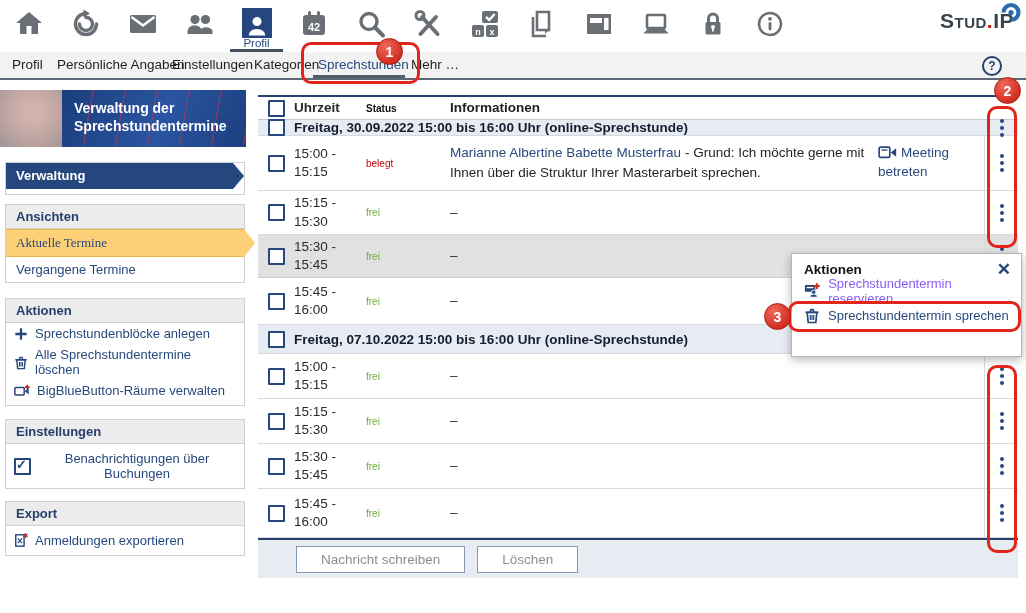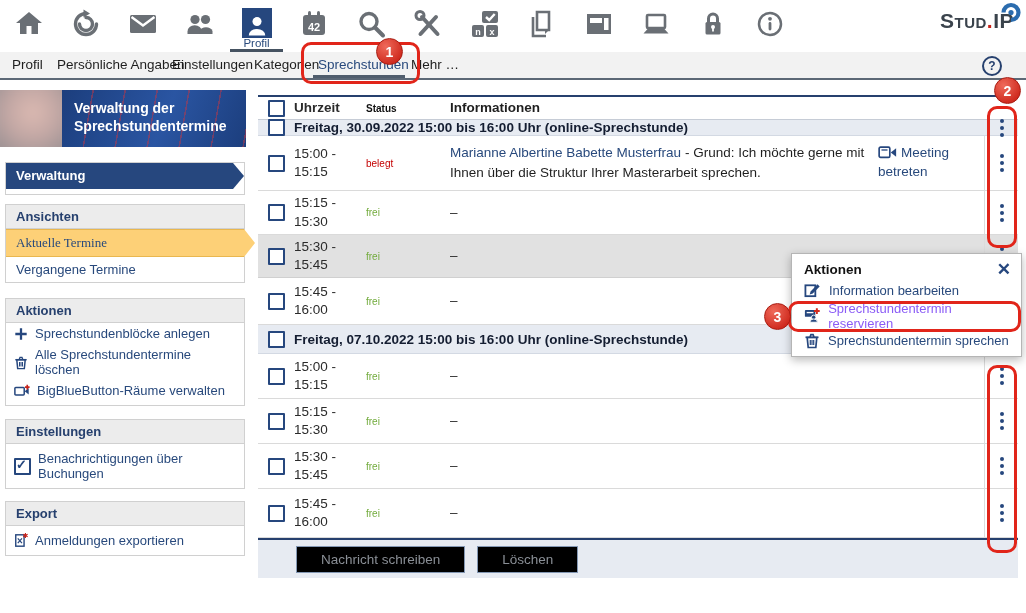--- a/index.html
+++ b/index.html
@@ -46,21 +46,21 @@
   .w-export{margin-top:12px;}
   .widget-h{background:#ececec;border-bottom:1px solid #d0d0d0;color:#26406e;font-weight:bold;font-size:13px;padding:4px 10px;}
   .sb-item{font-size:13px;color:#28497c;padding:5px 10px;cursor:pointer;position:relative;}
   .sb-item.active{background:#fdd077;border-top:1px solid #e9b74f;border-bottom:1px solid #e9b74f;font-family:Liberation Serif, serif;}
   .sb-item.active::after{content:'';position:absolute;right:-11px;top:-1px;bottom:-1px;width:11px;background:#fdd077;
         clip-path:polygon(0 0,100% 50%,0 100%);}
   .sb-act{display:flex;align-items:center;gap:7px;font-size:13px;color:#28497c;padding:3px 8px;cursor:pointer;}
   .sb-act svg{flex:0 0 auto;}
   .w-aktionen .sb-act:first-of-type{padding-top:6px;}
   .w-aktionen .sb-act:last-of-type{padding-bottom:7px;}
-  .w-einstellungen .sb-act,.w-export .sb-act{padding:7px 8px;}
+  .w-einstellungen .sb-act,.w-export .sb-act{padding:7px 8px;text-align:center;}
   .cbx{width:13px;height:13px;border:2px solid #26477e;background:#fff;border-radius:1px;flex:0 0 auto;position:relative;cursor:pointer;}
   .cbx.checked::after{content:'✓';position:absolute;left:0px;top:-3px;font-size:13px;font-weight:bold;color:#26477e;}
   
   .content{position:absolute;left:258px;top:95px;width:760px;border-top:2px solid #26406e;}
   .trow{display:flex;align-items:center;background:#fff;border-bottom:1px solid #dadada;box-sizing:border-box;}
   .thead{height:23px;border-bottom:1px solid #c6ccd6;font-weight:bold;color:#101010;font-size:13.5px;}
   .grow{background:#e7ebf2;border-bottom:1px solid #d3d9e3;font-weight:bold;color:#141d31;font-size:13.5px;}
   .hover-row{background:#e1e1e1;border-bottom:1px solid #d0d0d0;}
   .cell-cb{width:36px;display:flex;justify-content:center;flex:0 0 auto;}
   .cell-time{width:72px;font-size:13.5px;color:#2b2b2b;line-height:1.35;flex:0 0 auto;}
@@ -71,21 +71,21 @@
   .grow .cell-menu{border-left:none;}
   .glabel{flex:1;}
   .st-red{color:#c40000;}
   .st-green{color:#72ab3c;}
   .link{color:#28497c;cursor:pointer;}
   .mlink{color:#28497c;cursor:pointer;display:inline;}
   .mlink svg{vertical-align:-2px;margin-right:4px;}
   .kebab{display:flex;flex-direction:column;gap:3px;cursor:pointer;padding:4px 6px;}
   .kebab i{width:4px;height:4px;border-radius:50%;background:#26477e;display:block;}
   .tfoot{height:40px;background:#e7ebf2;border-top:2px solid #26406e;border-bottom:none;display:flex;align-items:center;gap:12px;padding-left:38px;box-sizing:border-box;}
-  .btn{height:27px;background:#000000;border:1px solid #8498b4;color:#8a8f96;font-size:13.5px;
+  .btn{height:27px;background:#ffffff;border:1px solid #8498b4;color:#8a8f96;font-size:13.5px;
        display:flex;align-items:center;justify-content:center;padding:0 24px;cursor:pointer;box-sizing:border-box;}
   
   .popup{position:absolute;left:791px;top:253px;width:231px;height:104px;background:#fff;border:1px solid #b5b5b5;
          box-shadow:0 3px 9px rgba(0,0,0,.28);z-index:50;box-sizing:border-box;padding:7px 10px 0 12px;}
   .popup-h{display:flex;justify-content:space-between;align-items:center;font-weight:bold;font-size:13.5px;color:#121212;}
   .pclose{color:#26477e;font-weight:bold;font-size:17px;cursor:pointer;line-height:1;}
   .pitem{display:flex;align-items:center;gap:8px;font-size:13px;color:#28497c;height:25px;cursor:pointer;}
   .pitem.hl{color:#8b5cf6;}
   
   .ann-rect{position:absolute;border:3px solid #e1251a;border-radius:10px;z-index:60;pointer-events:none;box-sizing:border-box;}
@@ -507,27 +507,20 @@
       <div class="btn">Nachricht schreiben</div>
       <div class="btn">Löschen</div>
     </div>
   </main>
 
   <div class="popup">
     <div class="popup-h">
       <span>Aktionen</span>
       <span class="pclose">✕</span>
     </div>
-    <div class="pitem">
-      <svg width="17" height="17" viewBox="0 0 18 18">
-          <rect x="1.5" y="3.5" width="10.5" height="11.5" fill="none" stroke="#26477e" stroke-width="1.9"></rect>
-          <path d="M7 10 L14.3 2.5 l2.3 2.3 L9.3 12.2 l-3.3 1z" fill="#26477e"></path>
-        </svg>
-      <span>Information bearbeiten</span>
-    </div>
     <div class="pitem hl">
       <svg width="17" height="17" viewBox="0 0 18 18">
           <rect x="1" y="3" width="11.5" height="7.5" rx="1" fill="#26477e"></rect>
           <rect x="3" y="5" width="7.5" height="1.5" fill="#fff"></rect>
           <circle cx="10.8" cy="11" r="2.5" fill="#26477e" stroke="#fff" stroke-width="1"></circle>
           <path d="M6.6 16.5 a4.2 3.6 0 0 1 8.4 0 z" fill="#26477e" stroke="#fff" stroke-width="1"></path>
           <path d="M13.2 0.8 h2.2 v2.1 h2.1 v2.2 h-2.1 v2.1 h-2.2 V5.1 h-2.1 V2.9 h2.1 z" fill="#d22b1f"></path>
         </svg>
       <span>Sprechstundentermin reservieren</span>
     </div>

